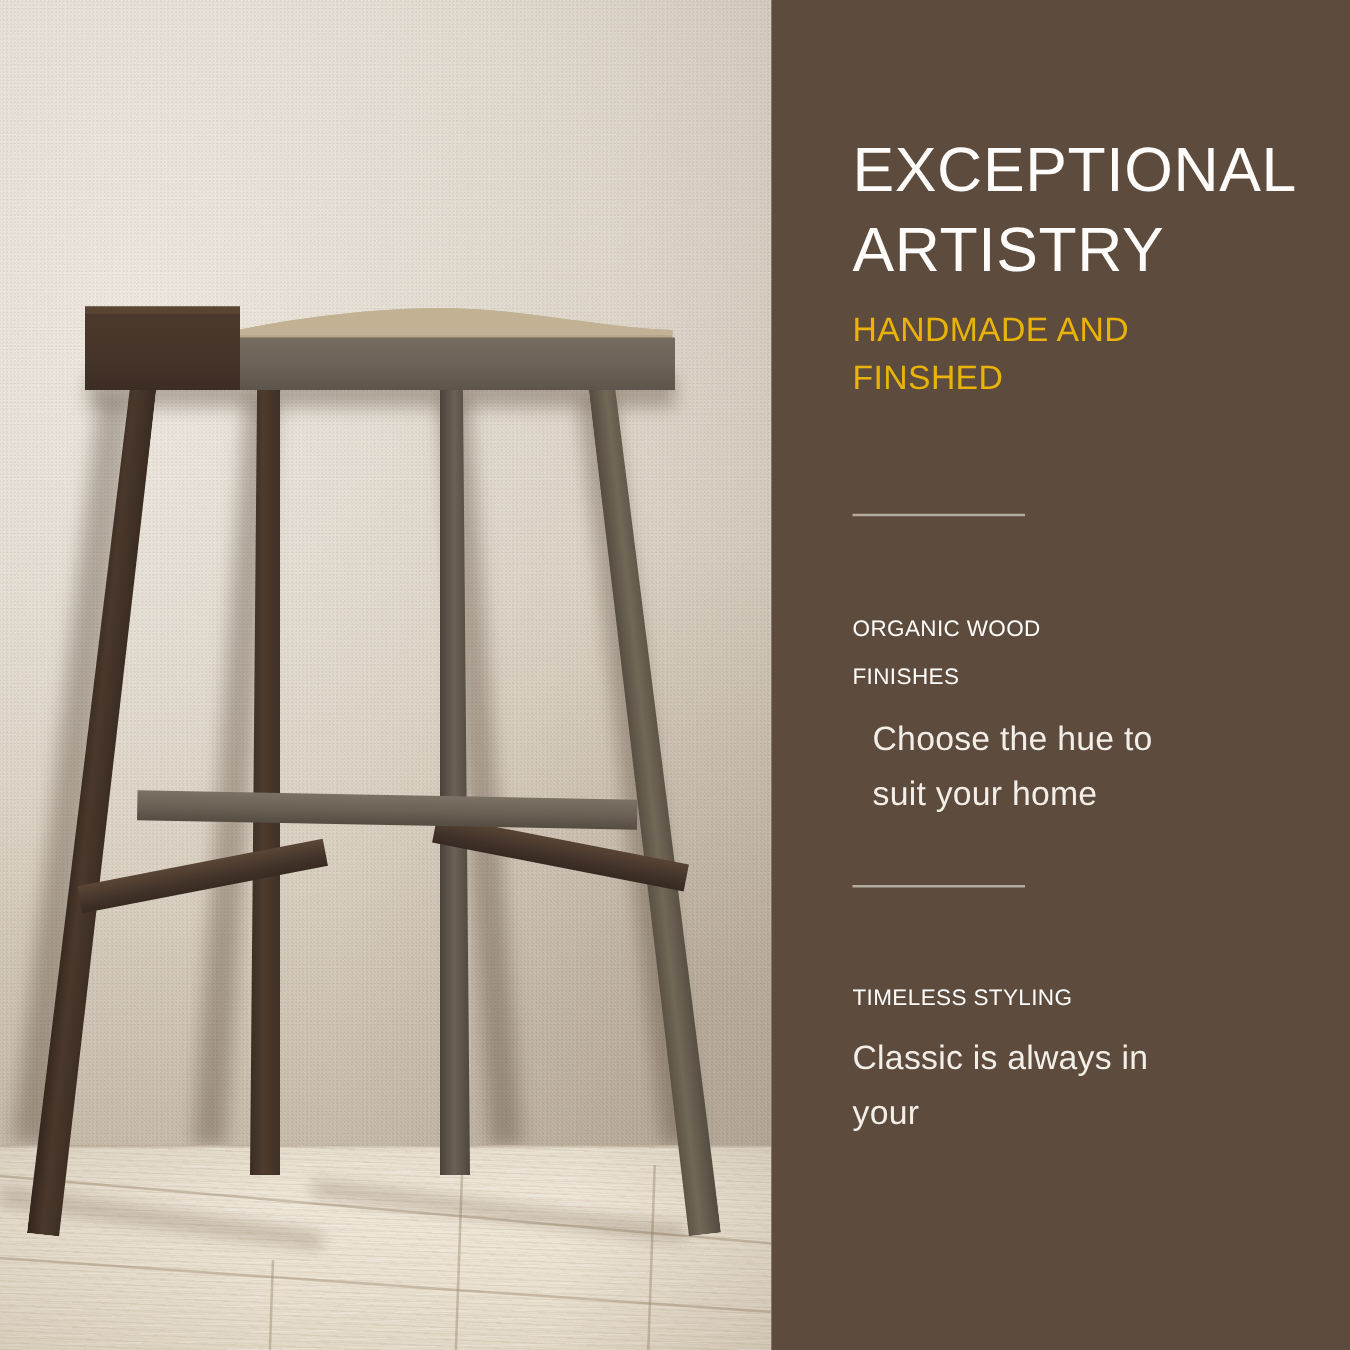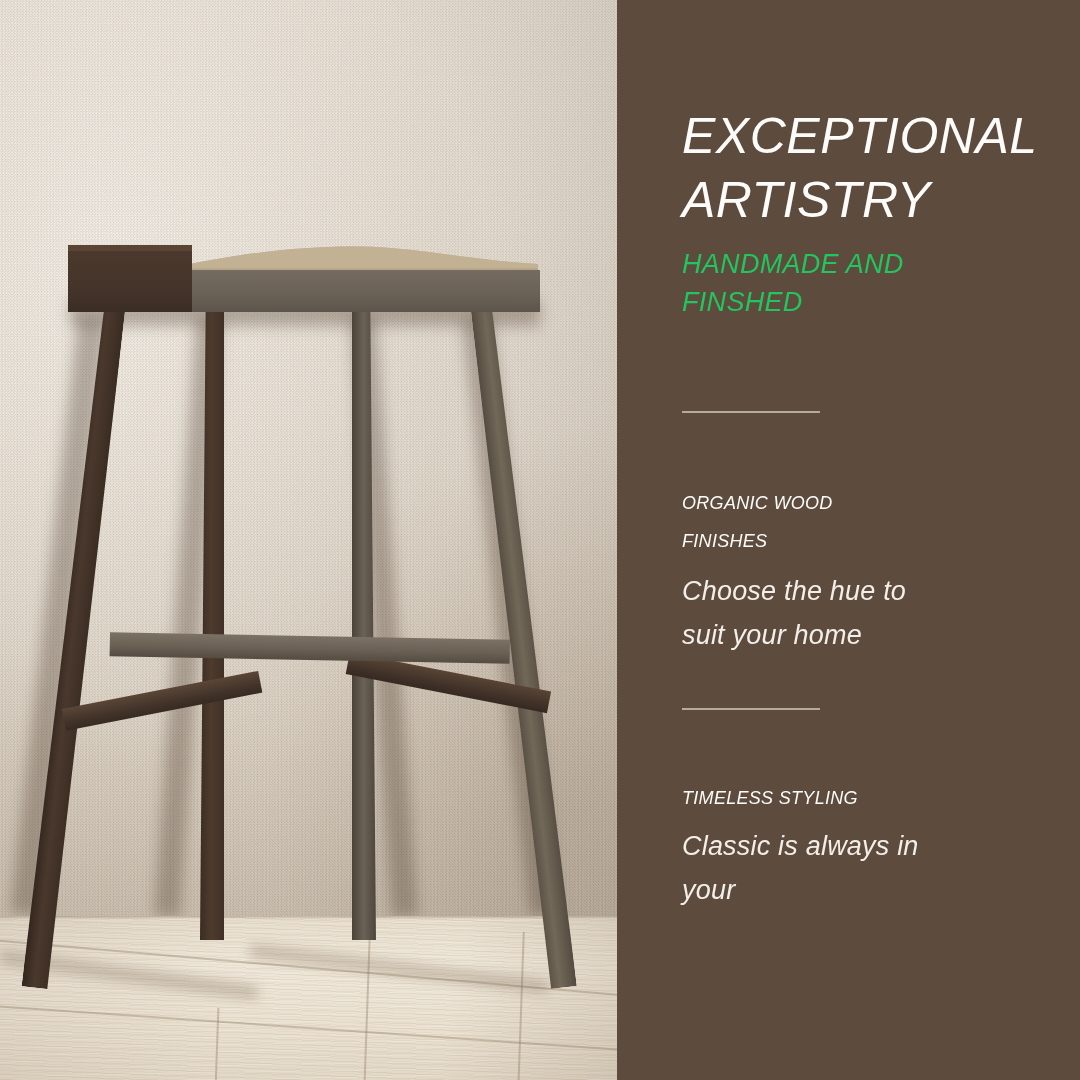--- a/index.html
+++ b/index.html
@@ -1,18 +1,18 @@
 <!DOCTYPE html>
 <html><head>
 <meta charset="utf-8">
 <style>
   html,body{margin:0;padding:0;background:#fff;}
   body{width:1080px;height:1080px;overflow:hidden;font-family:"Liberation Sans",sans-serif;}
 
-  .canvas{position:relative;width:1080px;height:1080px;overflow:hidden;font-style:italic;}
+  .canvas{position:relative;width:1080px;height:1080px;overflow:hidden;}
 
   
   .photo{position:absolute;left:0;top:0;width:617px;height:1080px;overflow:hidden;background:#ded5c8;}
 
   
   .wall{position:absolute;left:0;top:0;width:617px;height:916px;
     background:
       radial-gradient(ellipse 500px 700px at 18% 30%, rgba(255,252,246,.55), rgba(255,252,246,0) 70%),
       radial-gradient(ellipse 420px 520px at 92% 88%, rgba(150,130,108,.30), rgba(150,130,108,0) 72%),
       linear-gradient(178deg,#e2dace 0%,#ded5c8 42%,#d6cbbb 78%,#cdc1b0 100%);
@@ -61,21 +61,21 @@
     background:linear-gradient(180deg,#4c392d 0%,#45342a 60%,#3c2d24 100%);}
   .seat-cap-top{position:absolute;left:8px;top:5px;width:124px;height:6px;
     background:#5a4434;}
 
   
   .panel{position:absolute;left:617px;top:0;width:463px;height:1080px;background:#5d4b3d;}
   .panel-inner{position:absolute;left:65px;top:0;width:360px;}
 
   .headline{color:#fdfcfa;font-size:50px;font-weight:300;line-height:64px;
     letter-spacing:.5px;margin:0;white-space:pre-line;}
-  .subtitle{color:#22c55e;font-size:27px;font-weight:300;line-height:38px;
+  .subtitle{color:#eab308;font-size:27px;font-weight:300;line-height:38px;
     letter-spacing:.3px;margin:0;white-space:pre-line;}
 
   .rule{height:2px;background:#b3aaa0;width:138px;}
 
   .feat-title{color:#fdfcfa;font-size:18px;font-weight:400;line-height:38px;
     letter-spacing:.3px;margin:0;white-space:pre-line;}
   .feat-body{color:#f3eee8;font-size:27px;font-weight:300;line-height:44px;
     letter-spacing:.2px;margin:0;white-space:pre-line;}
 </style>
 </head>
@@ -152,21 +152,21 @@
 
       <h1 class="headline" style="position:absolute;left:0;top:104px;">EXCEPTIONAL
 ARTISTRY</h1>
 
       <p class="subtitle" style="position:absolute;left:0;top:245px;">HANDMADE AND
 FINSHED</p>
 
       <div class="rule" style="position:absolute;left:0;top:411px;"></div>
       <h2 class="feat-title" style="position:absolute;left:0;top:484px;">ORGANIC WOOD
 FINISHES</h2>
-      <p class="feat-body" style="position:absolute;left:0;top:569px;">Choose the hue to
+      <p class="feat-body" style="position:absolute;left:16px;top:569px;">Choose the hue to
 suit your home</p>
 
       <div class="rule" style="position:absolute;left:0;top:708px;"></div>
       <h2 class="feat-title" style="position:absolute;left:0;top:779px;">TIMELESS STYLING</h2>
       <p class="feat-body" style="position:absolute;left:0;top:824px;">Classic is always in
 your</p>
 
     </div>
   </div>
 

